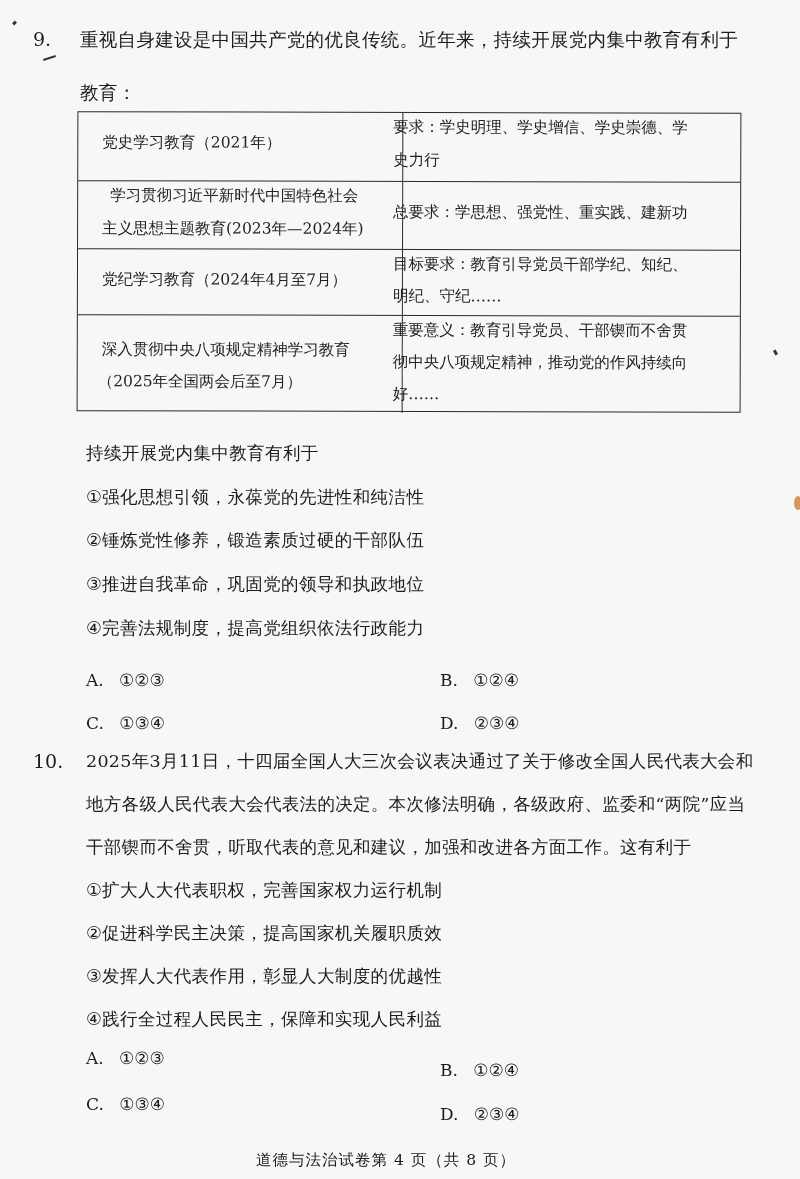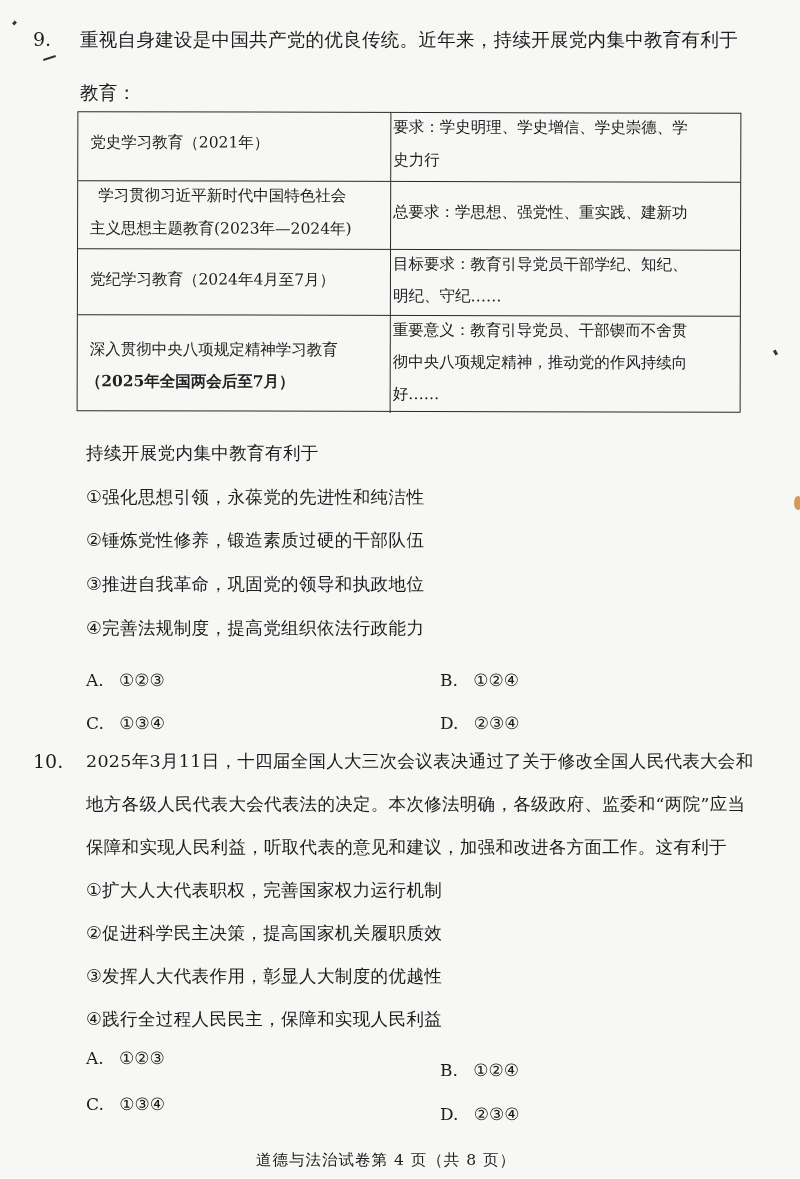--- a/index.html
+++ b/index.html
@@ -15,21 +15,21 @@
   .stem { font-size: 18.5px; letter-spacing: 0.3px; }
   .table {
     position: absolute; left: 77px; top: 112px; width: 664px; height: 300px;
     border: 1.6px solid #2a2a2a; box-sizing: border-box;
     font-family: "DejaVu Serif", "Liberation Serif", serif;
     font-size: 15.5px; color: #222;
     transform: rotate(0.15deg);
   }
   .row { position: absolute; left: 0; right: 0; border-top: 1.4px solid #2a2a2a; box-sizing: border-box; }
   .row.first { border-top: none; }
-  .cell-left { position: absolute; left: 4px; width: 309px; top: 0; bottom: 0; border-right: 1.4px solid #2a2a2a; box-sizing: border-box; padding-left: 8px; }
+  .cell-left { position: absolute; left: 16px; width: 309px; top: 0; bottom: 0; border-right: 1.4px solid #2a2a2a; box-sizing: border-box; padding-left: 8px; }
   .cell-right { position: absolute; left: 309px; right: 0; top: 0; bottom: 0; padding-left: 6px; }
   .line { position: absolute; white-space: nowrap; }
   .stmt { font-size: 17.5px; font-family: "DejaVu Sans", "Liberation Sans", sans-serif; letter-spacing: 0.4px; }
   .opt { font-size: 17px; font-family: "DejaVu Serif", "Liberation Serif", serif; }
   .footer { font-size: 15.5px; letter-spacing: 1px; }
   .mark { position: absolute; background: #333; }
   .dot-orange { position: absolute; width: 8px; height: 14px; border-radius: 50%; background: #d49a5a; }
 </style>
 </head>
 <body>
@@ -67,21 +67,21 @@
         <span class="line" style="top:20px;">党纪学习教育（2024年4月至7月）</span>
       </div>
       <div class="cell-right">
         <span class="line" style="top:4px;">目标要求：教育引导党员干部学纪、知纪、</span>
         <span class="line" style="top:36px;">明纪、守纪……</span>
       </div>
     </div>
     <div class="row" style="top:202px;height:98px;">
       <div class="cell-left">
         <span class="line" style="top:24px;">深入贯彻中央八项规定精神学习教育</span>
-        <span class="line" style="top:56px;left:4px;font-weight:bold;">（2025年全国两会后至7月）</span>
+        <span class="line" style="top:56px;left:4px;">（2025年全国两会后至7月）</span>
       </div>
       <div class="cell-right">
         <span class="line" style="top:4px;">重要意义：教育引导党员、干部锲而不舍贯</span>
         <span class="line" style="top:36px;">彻中央八项规定精神，推动党的作风持续向</span>
         <span class="line" style="top:68px;">好……</span>
       </div>
     </div>
   </div>
 
   <div class="mark" style="left:774px;top:350px;width:3px;height:5px;transform:rotate(-30deg);"></div>
@@ -106,21 +106,21 @@
     <span style="margin-left:10px;">①③④</span>
   </div>
   <div class="abs opt" style="left:440px;top:713px;">
     <span>D.</span>
     <span style="margin-left:10px;">②③④</span>
   </div>
 
   <div class="abs q-num" style="left:33px;top:750px;">10.</div>
   <div class="abs stem" style="left:86px;top:749px;font-size:17.5px;">2025年3月11日，十四届全国人大三次会议表决通过了关于修改全国人民代表大会和</div>
   <div class="abs stem" style="left:86px;top:792px;font-size:17.5px;">地方各级人民代表大会代表法的决定。本次修法明确，各级政府、监委和“两院”应当</div>
-  <div class="abs stem" style="left:86px;top:835px;font-size:17.5px;">保障和实现人民利益，听取代表的意见和建议，加强和改进各方面工作。这有利于</div>
+  <div class="abs stem" style="left:86px;top:835px;font-size:17.5px;">干部锲而不舍贯，听取代表的意见和建议，加强和改进各方面工作。这有利于</div>
 
   <div class="abs stmt" style="left:86px;top:878px;">①扩大人大代表职权，完善国家权力运行机制</div>
   <div class="abs stmt" style="left:86px;top:921px;">②促进科学民主决策，提高国家机关履职质效</div>
   <div class="abs stmt" style="left:86px;top:964px;">③发挥人大代表作用，彰显人大制度的优越性</div>
   <div class="abs stmt" style="left:86px;top:1007px;">④践行全过程人民民主，保障和实现人民利益</div>
 
   <div class="abs opt" style="left:86px;top:1048px;">
     <span>A.</span>
     <span style="margin-left:10px;">①②③</span>
   </div>

